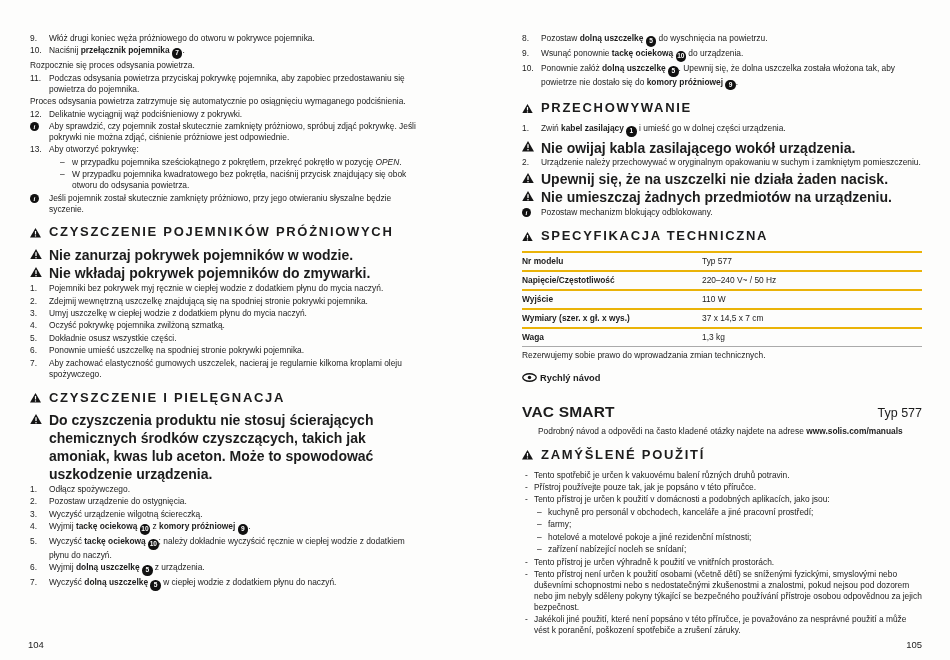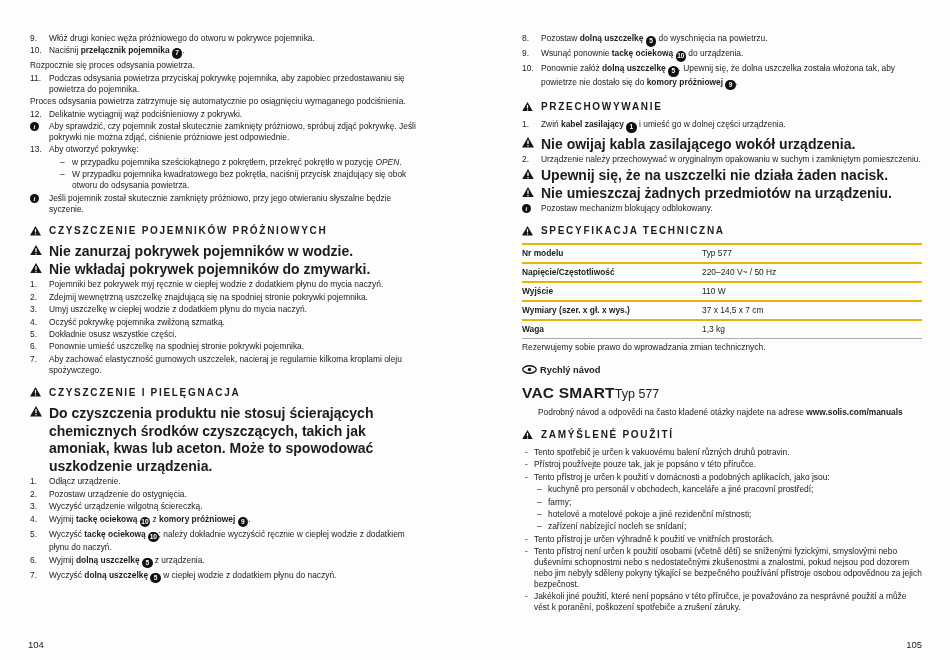--- a/index.html
+++ b/index.html
@@ -28,42 +28,42 @@
   }
   .numcircle{
     display:inline-flex;align-items:center;justify-content:center;
     width:10.5px;height:10.5px;border-radius:50%;background:#111;color:#fff;
     font-size:6.6px;font-weight:700;font-style:normal;vertical-align:-2px;
   }
   .seg-bold{font-weight:700}
   .seg-italic{font-style:italic}
 
   .sec-heading{display:flex;align-items:center;gap:8px;margin:10px 0 6px;
-    font-weight:700;font-size:10px;letter-spacing:1.7px;white-space:nowrap}
+    font-weight:700;font-size:13px;letter-spacing:1.7px;white-space:nowrap}
   .warn-icon{flex:0 0 auto;display:inline-flex}
   .warn-icon svg{width:12px;height:10.5px;display:block}
   .sec-heading .warn-icon svg{width:11px;height:9.6px}
 
   .warn-line{display:flex;align-items:flex-start;gap:7px;margin:0 0;
     font-weight:700;font-size:14px;line-height:1.28}
   .warn-line .warn-icon{margin-top:1.5px}
   .warn-text{flex:1}
 
   .spec-box{margin-top:2px}
   .spec-table{width:100%;border-collapse:collapse}
   .spec-table td{border-top:2px solid #eab308;padding:3px 0;font-size:8.4px;vertical-align:top}
   .spec-table tr:last-child td{border-bottom:1px solid #aaa}
   .spec-label{font-weight:700;width:45%}
   .spec-note{margin-top:3px}
 
   .quick-guide{display:flex;align-items:center;gap:3px;margin:11px 0 0;
     font-weight:700;font-size:9.3px}
   .quick-icon svg{width:15px;height:9px;display:block}
 
-  .doc-title-row{display:flex;align-items:baseline;margin:7px 0 4px}
+  .doc-title-row{display:flex;align-items:baseline;justify-content:space-between;margin:18px 0 4px}
   .doc-title{font-size:15.5px;font-weight:700;letter-spacing:.2px}
   .doc-type{font-size:12.5px}
 
   .para{margin:0 16px 2px}
 
   .dlist{margin-top:2px}
   .dli{display:flex;margin:0 0 1.5px 3px}
   .dli-marker{flex:0 0 9px}
   .dli-sub{display:flex;margin:0 0 1.5px 15px}
   .dli-sub .dli-marker{flex:0 0 11px}
@@ -193,21 +193,21 @@
             <path d="M11 0 L22 19 H0 Z" fill="#151515"></path>
             <rect x="9.8" y="5.8" width="2.4" height="7" fill="#fff"></rect>
             <rect x="9.8" y="14.6" width="2.4" height="2.4" fill="#fff"></rect>
           </svg>
         </span>
         <div class="warn-text">Do czyszczenia produktu nie stosuj ścierających chemicznych środków czyszczących, takich jak amoniak, kwas lub aceton. Może to spowodować uszkodzenie urządzenia.</div>
       </div>
       <div class="olist">
         <div class="li">
           <span class="li-num">1.</span>
-          <div class="li-body">Odłącz urządzenie.</div>
+          <div class="li-body">Odłącz spożywczego.</div>
         </div>
         <div class="li">
           <span class="li-num">2.</span>
           <div class="li-body">Pozostaw urządzenie do ostygnięcia.</div>
         </div>
         <div class="li">
           <span class="li-num">3.</span>
           <div class="li-body">Wyczyść urządzenie wilgotną ściereczką.</div>
         </div>
         <div class="li">

